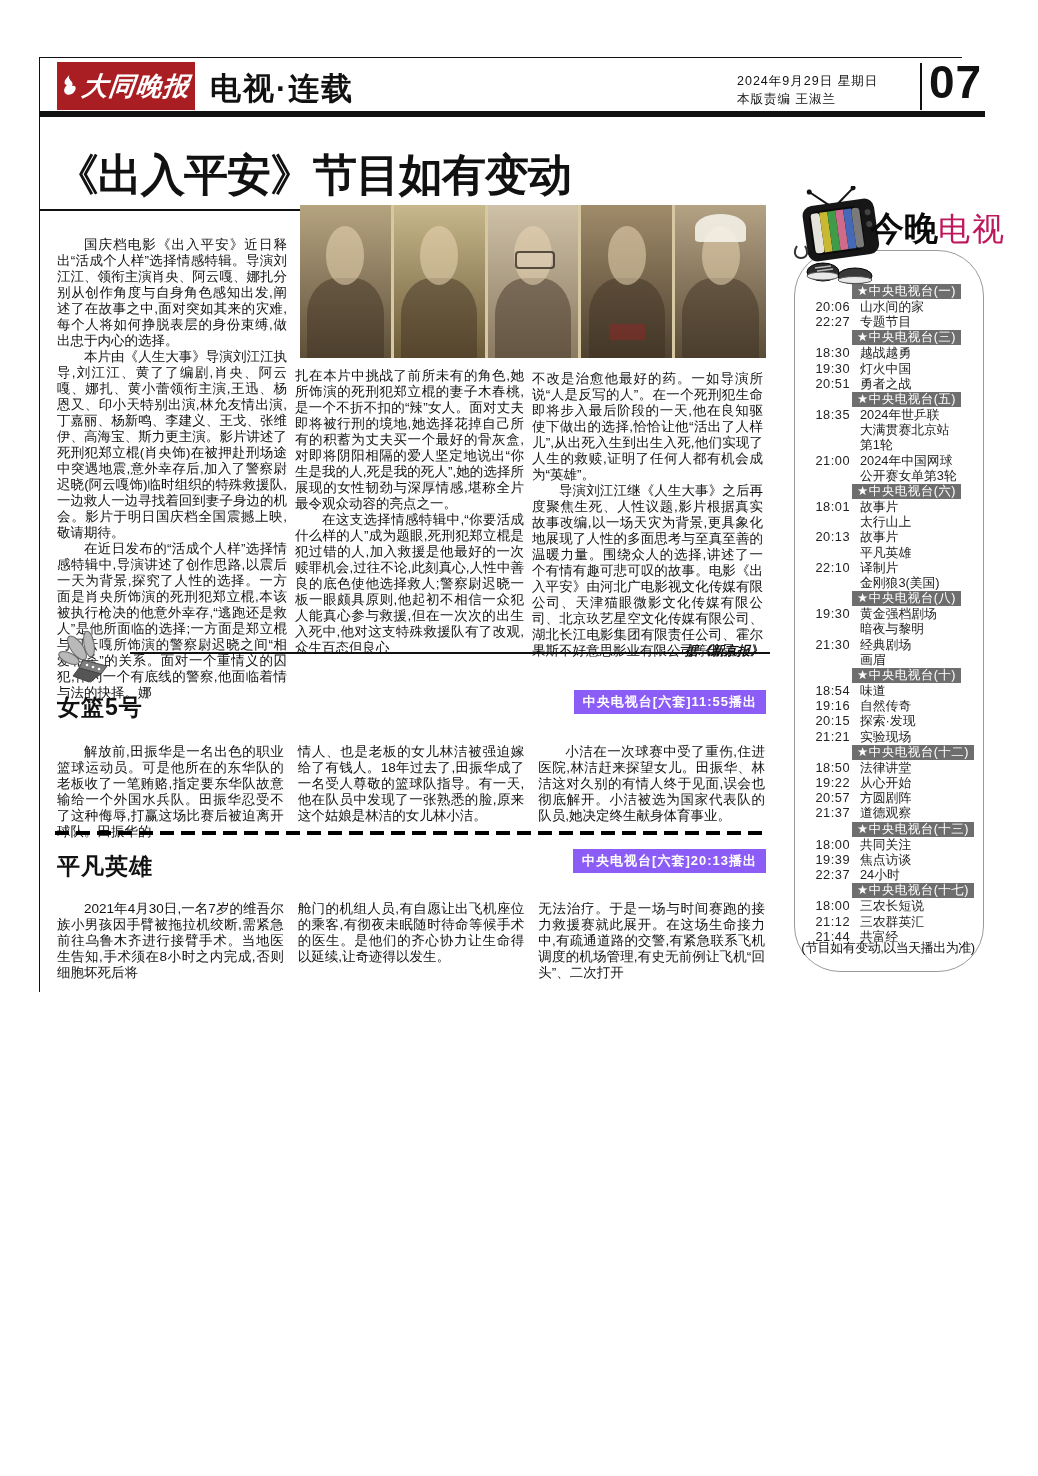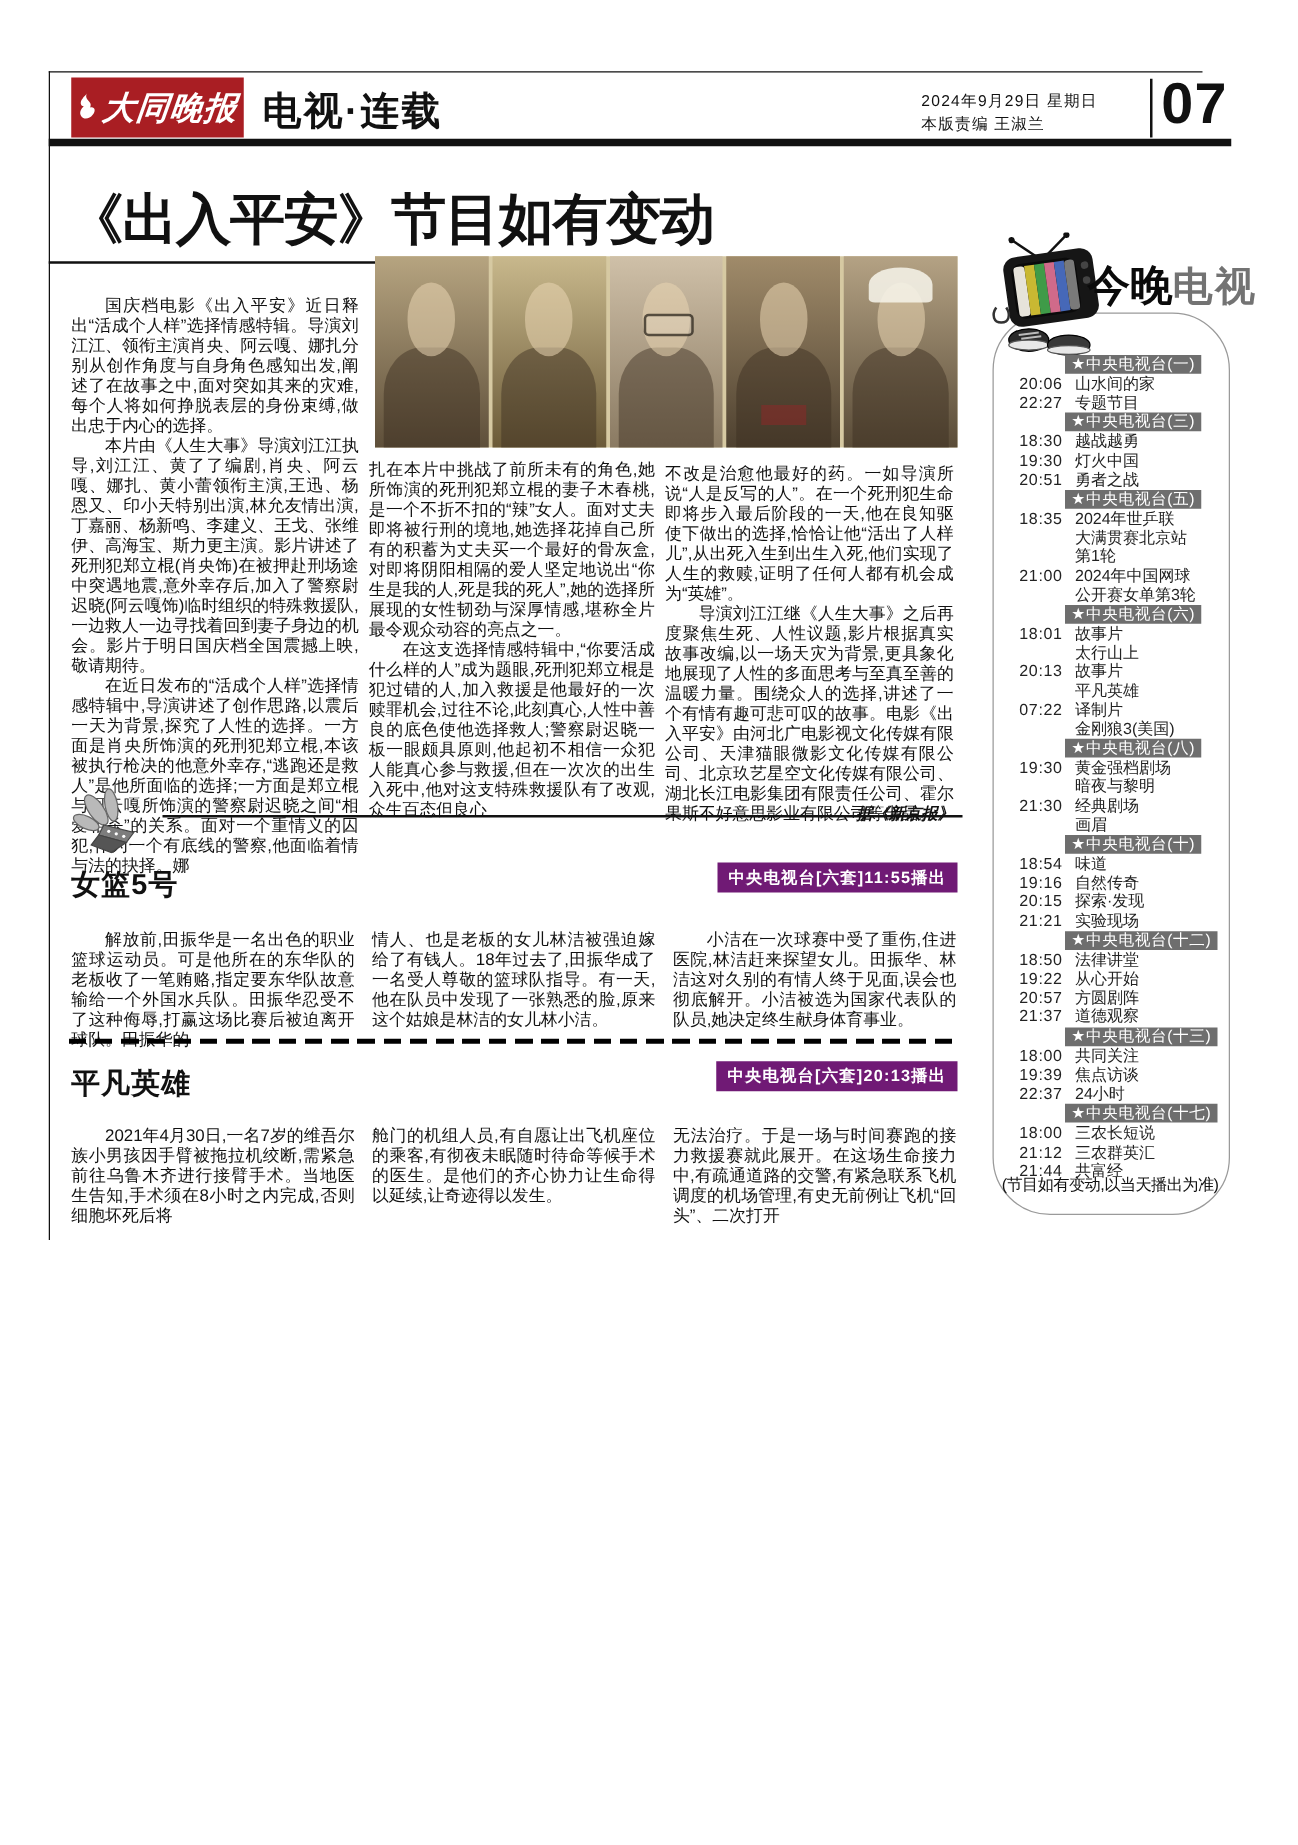--- a/index.html
+++ b/index.html
@@ -31,30 +31,30 @@
   .photo-panel .bust{position:absolute;left:8%;top:48%;width:84%;height:60%;border-radius:40% 40% 0 0;
                      background:rgba(58,45,30,0.45);}
   .photo-panel .glasses{position:absolute;left:30%;top:30%;width:40%;height:9%;
                      border:2px solid rgba(30,24,16,.7);border-radius:4px;background:rgba(255,255,255,.12);}
   .photo-panel .cap{position:absolute;left:22%;top:6%;width:56%;height:18%;border-radius:50% 50% 10% 10%;
                      background:rgba(245,242,232,.88);}
   .photo-panel .collar{position:absolute;left:30%;top:78%;width:40%;height:10%;background:rgba(140,40,40,.55);}
 
   
   .sub-title{font-size:23px;font-weight:800;letter-spacing:1px;}
-  .tv-badge{background:#701a75;color:#fff;font-size:13px;font-weight:700;padding:3px 9px;letter-spacing:1px;}
+  .tv-badge{background:#8b5cf6;color:#fff;font-size:13px;font-weight:700;padding:3px 9px;letter-spacing:1px;}
   .cols3{display:flex;gap:14px;}
   .cols3 .c{flex:1;}
   .dash-divider{height:4px;background:repeating-linear-gradient(90deg,#000 0 14px,transparent 14px 21px);}
 
   
   .guide-border{border:1.5px solid #9a9a9a;border-radius:46px;}
   .guide-title{white-space:nowrap;}
   .guide-title .t-strong{font-size:34px;font-weight:900;color:#0a0a0a;margin-top:43px;}
-  .guide-title .t-rest{font-size:32px;font-weight:700;color:#737373;letter-spacing:2px;}
+  .guide-title .t-rest{font-size:32px;font-weight:400;color:#be185d;letter-spacing:2px;}
   .guide-list{font-size:12.8px;color:#222;}
   .ch-badge-row{padding-left:46px;line-height:15.2px;margin:0;}
   .ch-badge{display:inline-block;background:#6e6e6e;color:#fff;font-size:12.5px;line-height:15px;
             padding:0 5px;letter-spacing:0.5px;}
   .prog-row{display:flex;line-height:15.2px;}
   .prog-time{width:44px;text-align:right;margin-right:10px;flex:none;letter-spacing:0.5px;}
   .prog-cont{margin-left:54px;line-height:15.2px;}
   .guide-note{font-size:13px;text-align:center;letter-spacing:-0.5px;}
 </style>
 </head>
@@ -250,21 +250,21 @@
         <span class="prog-time">18:01</span>
         <span class="prog-name">故事片</span>
       </div>
       <div class="prog-cont">太行山上</div>
       <div class="prog-row">
         <span class="prog-time">20:13</span>
         <span class="prog-name">故事片</span>
       </div>
       <div class="prog-cont">平凡英雄</div>
       <div class="prog-row">
-        <span class="prog-time">07:22</span>
+        <span class="prog-time">22:10</span>
         <span class="prog-name">译制片</span>
       </div>
       <div class="prog-cont">金刚狼3(美国)</div>
       <div class="ch-badge-row"><span class="ch-badge">★中央电视台(八)</span></div>
       <div class="prog-row">
         <span class="prog-time">19:30</span>
         <span class="prog-name">黄金强档剧场</span>
       </div>
       <div class="prog-cont">暗夜与黎明</div>
       <div class="prog-row">

